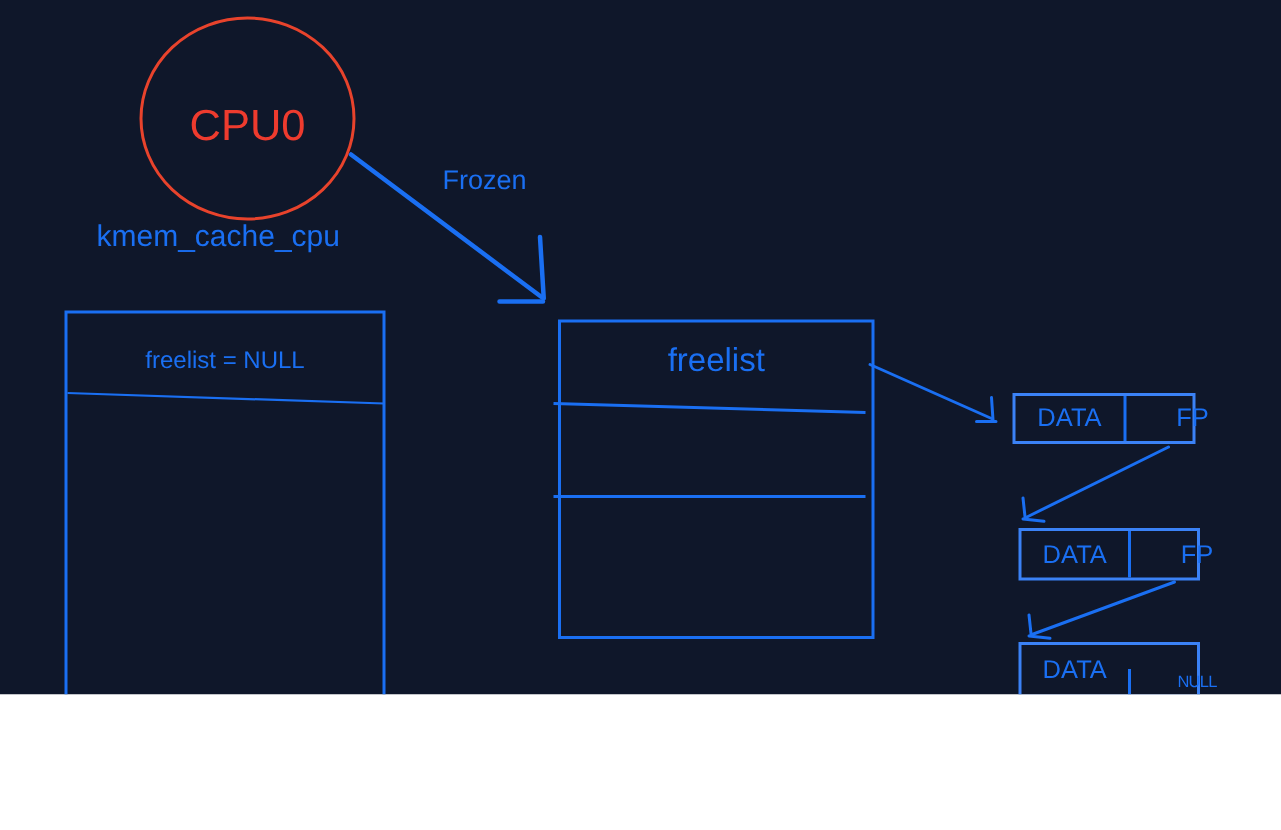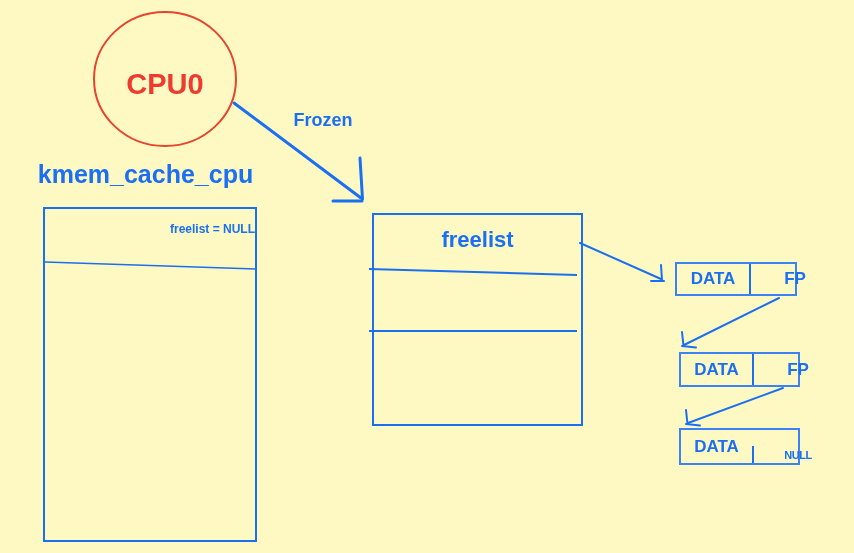--- a/index.html
+++ b/index.html
@@ -1,34 +1,34 @@
 <!DOCTYPE html>
 <html><head>
 <meta charset="utf-8">
 <style>
   html,body{margin:0;padding:0;background:#ffffff;}
   .canvas{
     position:relative;
-    width:854px;height:553px;
-    background:#fef9c3;
+    width:854px;height:463px;
+    background:#0f172a;
     overflow:hidden;
     font-family:"Liberation Sans", sans-serif;
-    font-weight:bold;
+    font-weight:normal;
     color:#1a6ff2;
   }
   .overlay{position:absolute;left:0;top:0;width:854px;height:553px;pointer-events:none;}
   .lbl{position:absolute;text-align:center;white-space:nowrap;}
   .cpu0{left:95px;top:68px;width:140px;font-size:29px;line-height:32px;color:#ee3b2e;}
   .frozen{left:288px;top:107px;width:70px;font-size:18px;line-height:26px;color:#1a6ff2;}
-  .kmem-title{left:28px;top:159px;width:235px;font-size:25px;line-height:30px;color:#1a6ff2;}
+  .kmem-title{left:28px;top:143px;width:235px;font-size:20px;line-height:30px;color:#1a6ff2;}
   .page-title{left:390px;top:159px;width:165px;font-size:26px;line-height:30px;color:#1a6ff2;}
   .box{position:absolute;border:2px solid #1a6ff2;box-sizing:border-box;background:transparent;}
   .kmem-box{left:43px;top:207px;width:214px;height:335px;}
   .page-box{left:372px;top:213px;width:211px;height:213px;}
-  .kmem-freelist{left:0;top:10px;width:100%;font-size:12px;line-height:20px;text-align:right;}
+  .kmem-freelist{left:0;top:22px;width:100%;font-size:16px;line-height:20px;}
   .page-freelist{left:0;top:12px;width:100%;font-size:22px;line-height:26px;}
   .obj{position:absolute;display:flex;border:2px solid #3b82f6;box-sizing:border-box;}
   .obj-data{flex:1;display:flex;align-items:center;justify-content:center;font-size:17px;}
   .obj-fp{display:flex;align-items:center;justify-content:center;border-left:2px solid #1a6ff2;box-sizing:border-box;font-size:17px;padding-left:44px;}
   .obj1{left:675px;top:262px;width:122px;height:34px;}
   .obj1 .obj-fp{width:34px;}
   .obj2{left:679px;top:352px;width:121px;height:35px;}
   .obj2 .obj-fp{width:33px;}
   .obj3{left:679px;top:428px;width:121px;height:37px;}
   .obj3 .obj-fp{width:33px;font-size:11px;letter-spacing:-0.5px;margin-top:16px;}

